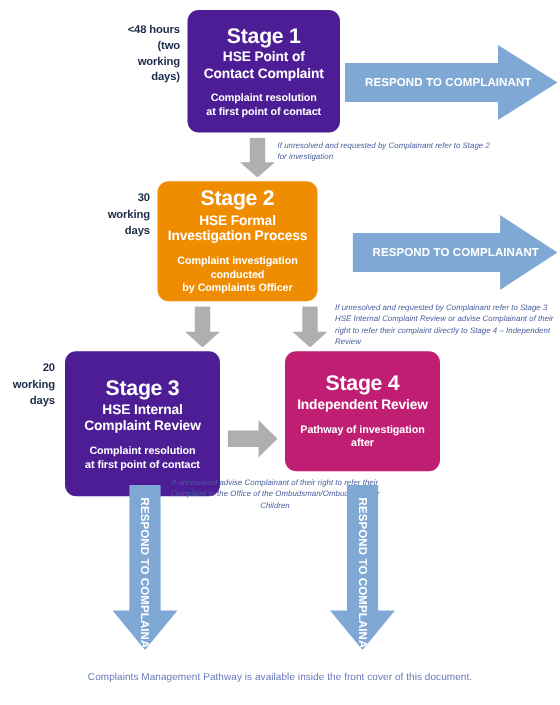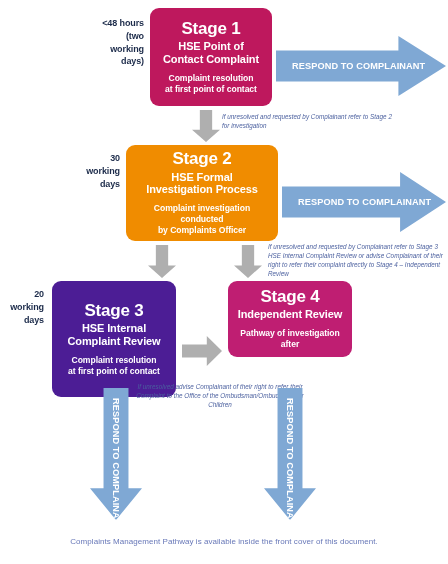--- a/index.html
+++ b/index.html
@@ -49,24 +49,24 @@
     letter-spacing: -0.1px;
   }
   .stage-desc {
     font-size: 8.6px;
     font-weight: bold;
     line-height: 1.3;
     margin-top: 7px;
     letter-spacing: -0.05px;
   }
 
-  #stage1-box { left: 150px; top: 8px;   width: 122px; height: 98px; background: #be185d; }
-  #stage2-box { left: 126px; top: 145px; width: 152px; height: 96px; background: #F08C00; }
+  #stage1-box { left: 150px; top: 8px;   width: 122px; height: 98px; background: #4c1d95; }
+  #stage2-box { left: 126px; top: 145px; width: 128px; height: 96px; background: #F08C00; }
   #stage3-box { left: 52px;  top: 281px; width: 124px; height: 116px; background: #4c1d95; }
-  #stage4-box { left: 228px; top: 281px; width: 124px; height: 76px; background: #BF1E72; }
+  #stage4-box { left: 228px; top: 281px; width: 124px; height: 96px; background: #BF1E72; }
 
   
   .timing-label {
     position: absolute;
     text-align: right;
     font-size: 9px;
     font-weight: bold;
     color: #1c2b4a;
     line-height: 1.42;
     letter-spacing: -0.1px;

